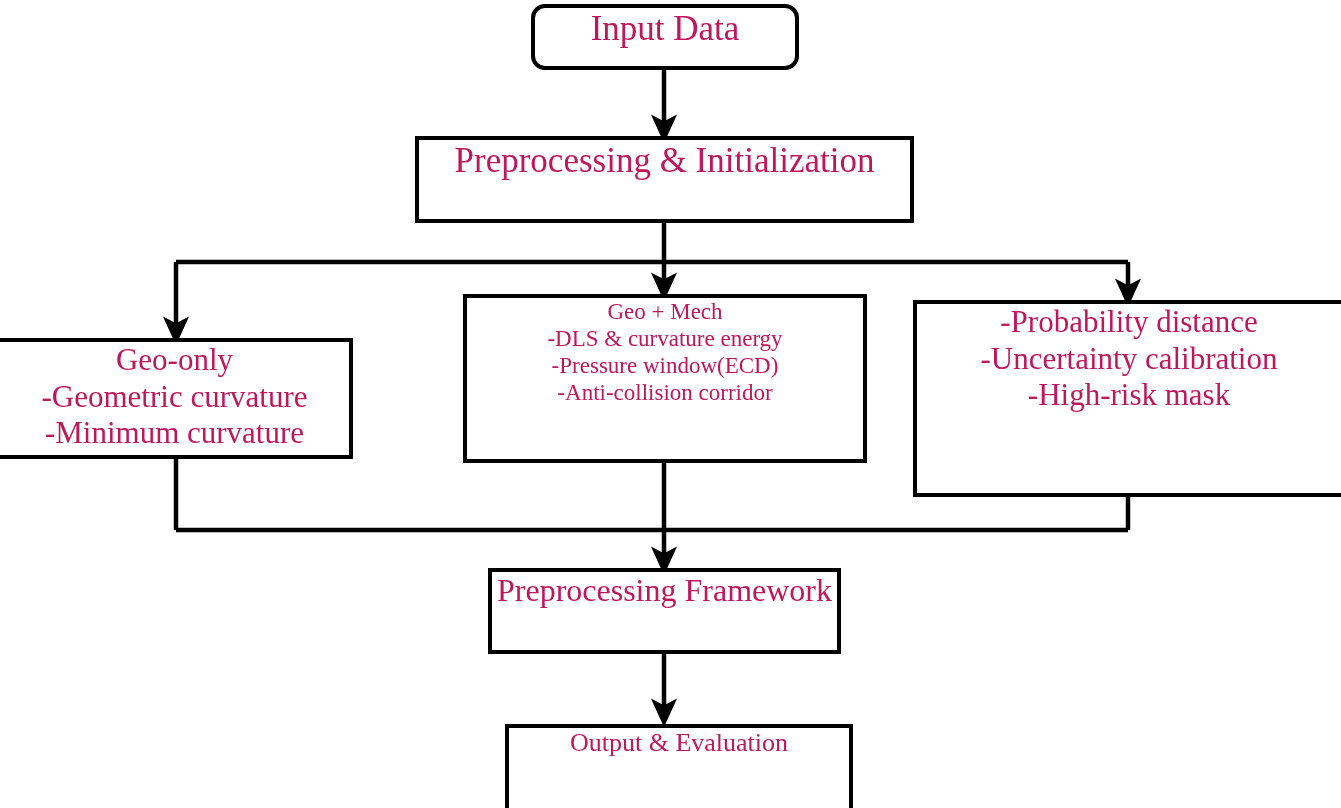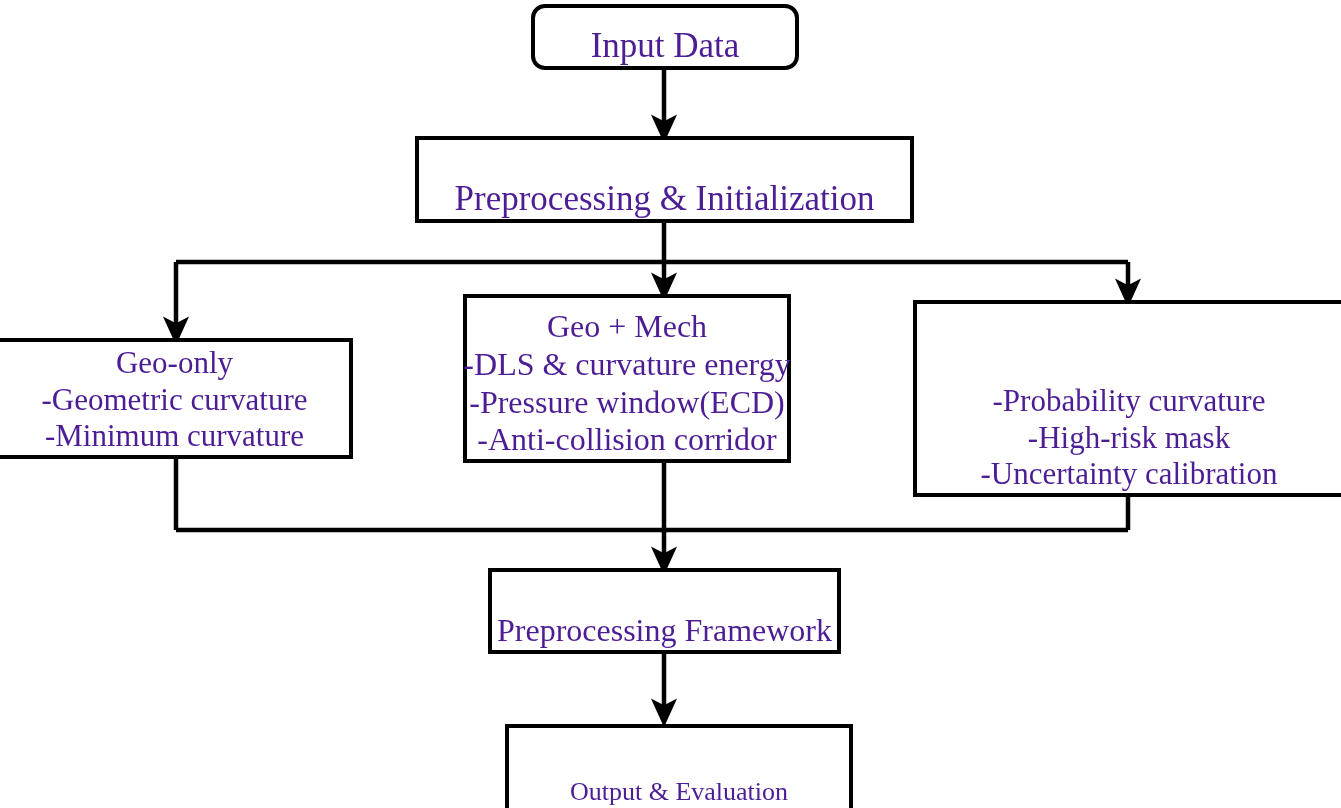--- a/index.html
+++ b/index.html
@@ -26,24 +26,24 @@
     pointer-events: none;
   }
   .node {
     position: absolute;
     box-sizing: border-box;
     background: #ffffff;
     border: 4px solid #000000;
     display: flex;
     flex-direction: column;
     align-items: center;
-    justify-content: flex-end;
+    justify-content: flex-start;
     text-align: center;
     line-height: 1.18;
-    color: #4c1d95;
+    color: #be185d;
   }
   .node .line {
     display: block;
     white-space: nowrap;
   }
 
   
   #node-input-data {
     left: 531px; top: 4px; width: 268px; height: 66px;
     border-radius: 14px;
@@ -51,22 +51,22 @@
   }
   #node-preprocessing {
     left: 415px; top: 136px; width: 499px; height: 87px;
     font-size: 35px;
   }
   #node-geo-only {
     left: -4px; top: 338px; width: 357px; height: 121px;
     font-size: 31px;
   }
   #node-geo-mech {
-    left: 463px; top: 294px; width: 328px; height: 169px;
-    font-size: 32px;
+    left: 463px; top: 294px; width: 404px; height: 169px;
+    font-size: 23px;
   }
   #node-geo-mech-prob {
     left: 913px; top: 300px; width: 432px; height: 197px;
     font-size: 31px;
   }
   #node-optimization {
     left: 488px; top: 568px; width: 353px; height: 86px;
     font-size: 32px;
   }
   #node-output {
@@ -125,23 +125,23 @@
   </div>
 
   <div class="node" id="node-geo-mech">
     <span class="line">Geo + Mech</span>
     <span class="line">-DLS &amp; curvature energy</span>
     <span class="line">-Pressure window(ECD)</span>
     <span class="line">-Anti-collision corridor</span>
   </div>
 
   <div class="node" id="node-geo-mech-prob">
-    <span class="line">-Probability curvature</span>
+    <span class="line">-Probability distance</span>
+    <span class="line">-Uncertainty calibration</span>
     <span class="line">-High-risk mask</span>
-    <span class="line">-Uncertainty calibration</span>
   </div>
 
   <div class="node" id="node-optimization">
     <span class="line">Preprocessing Framework</span>
   </div>
 
   <div class="node" id="node-output">
     <span class="line">Output &amp; Evaluation</span>
   </div>
 

